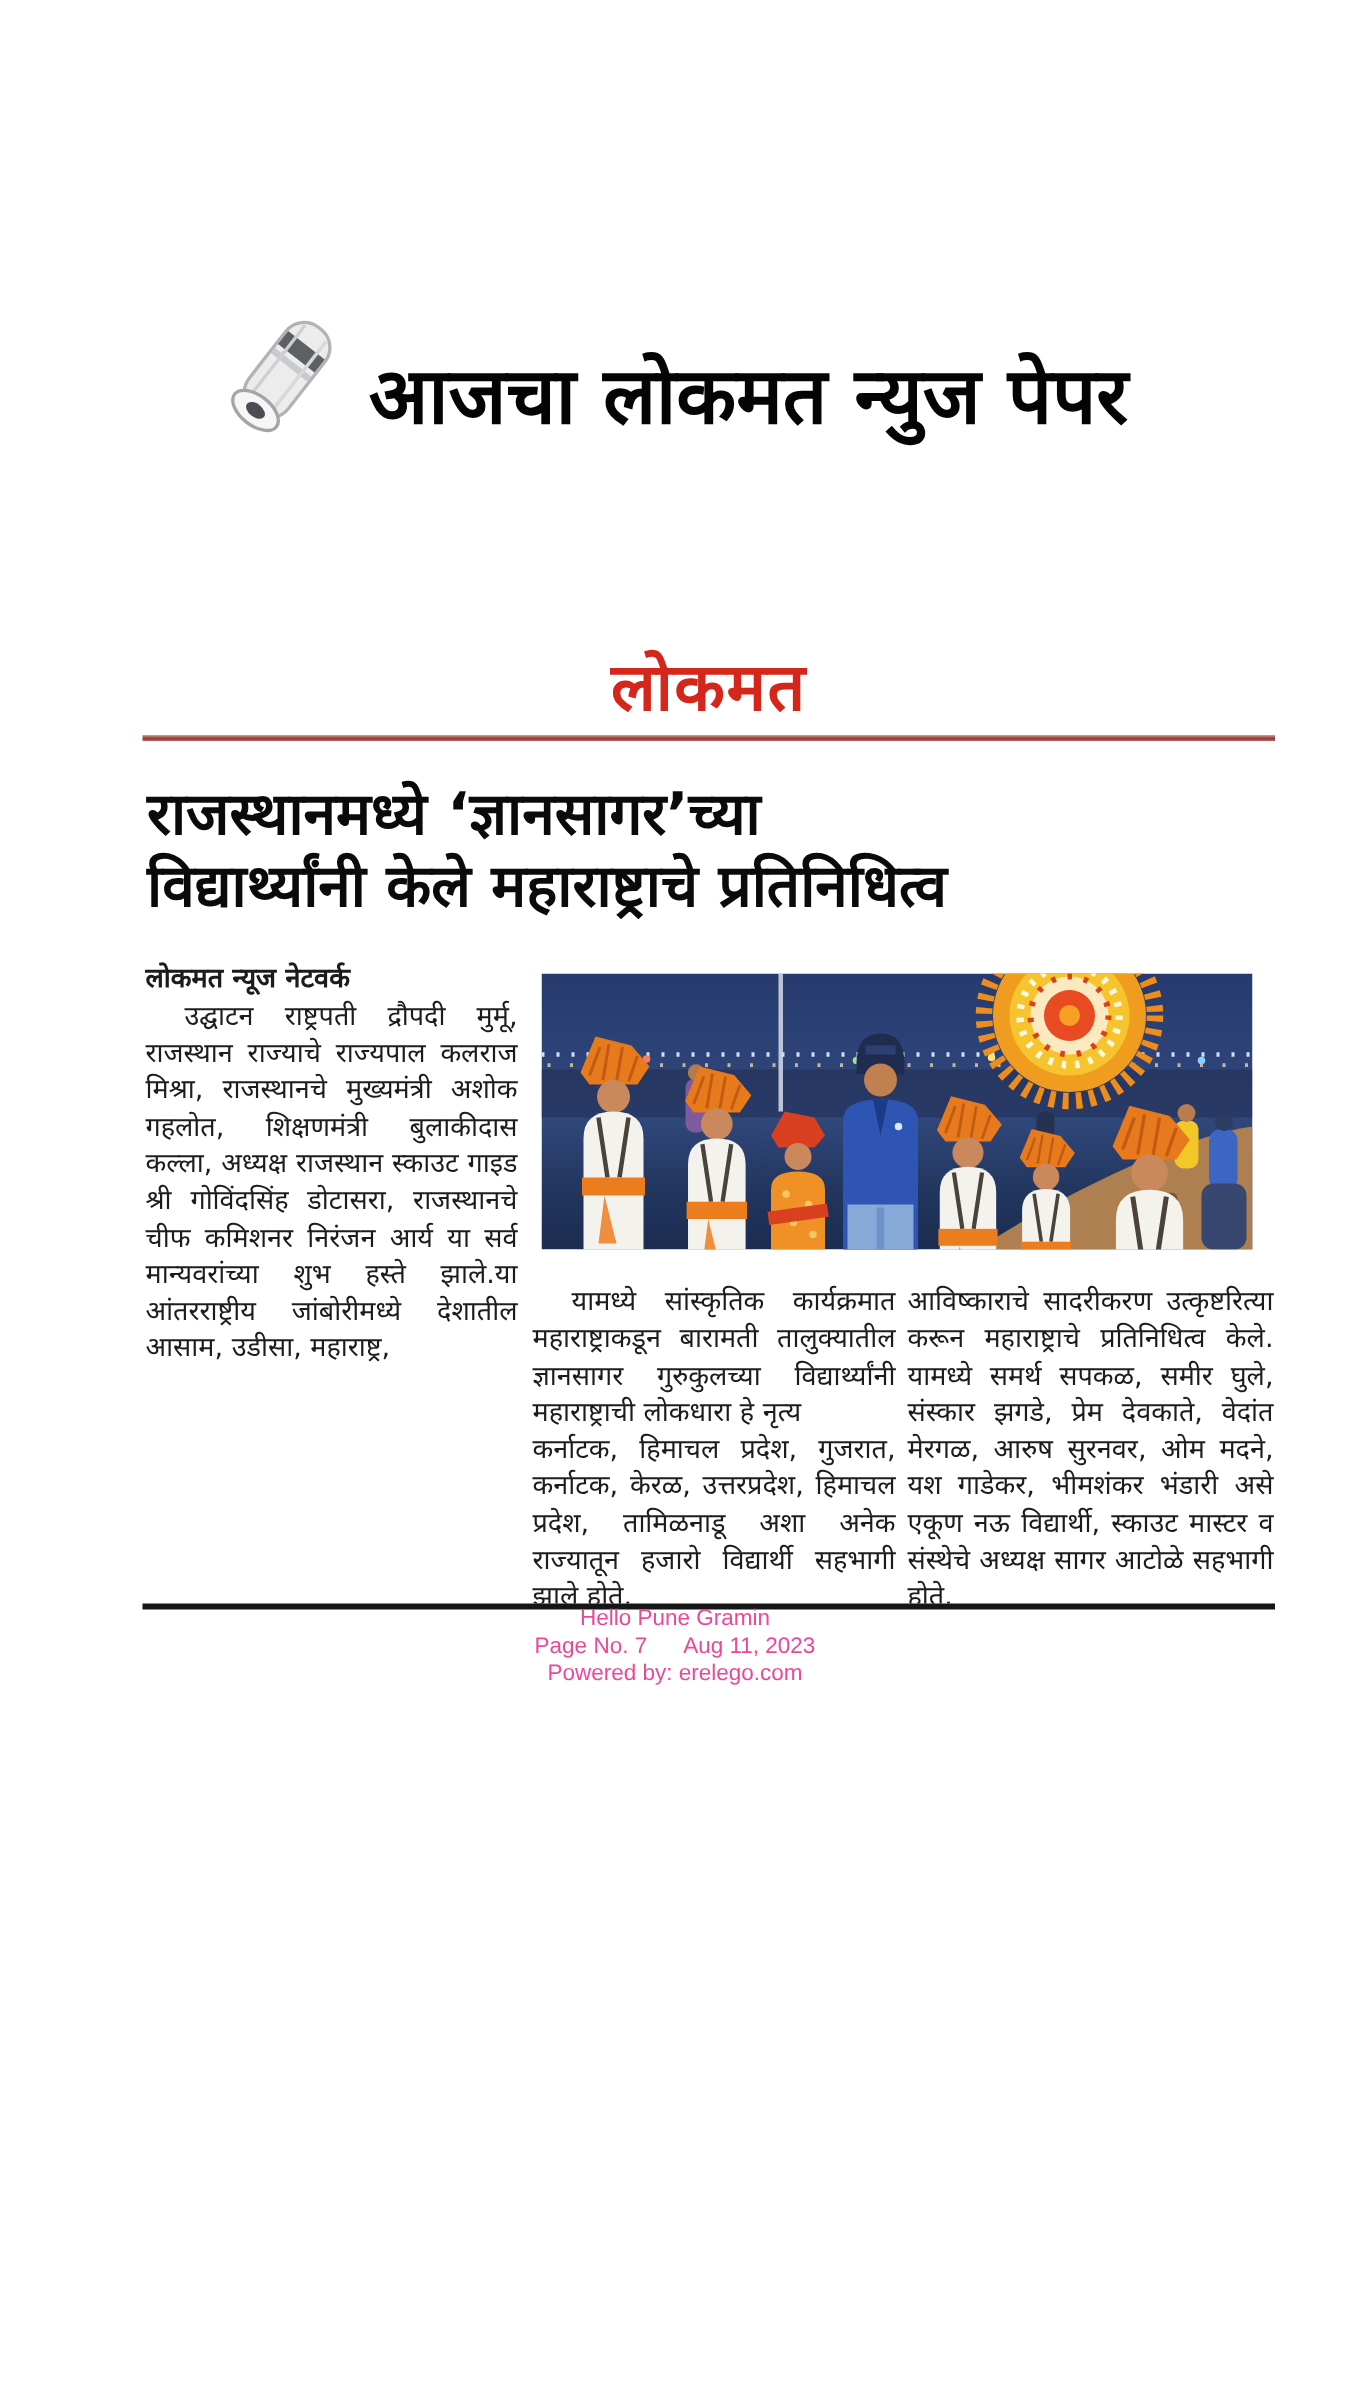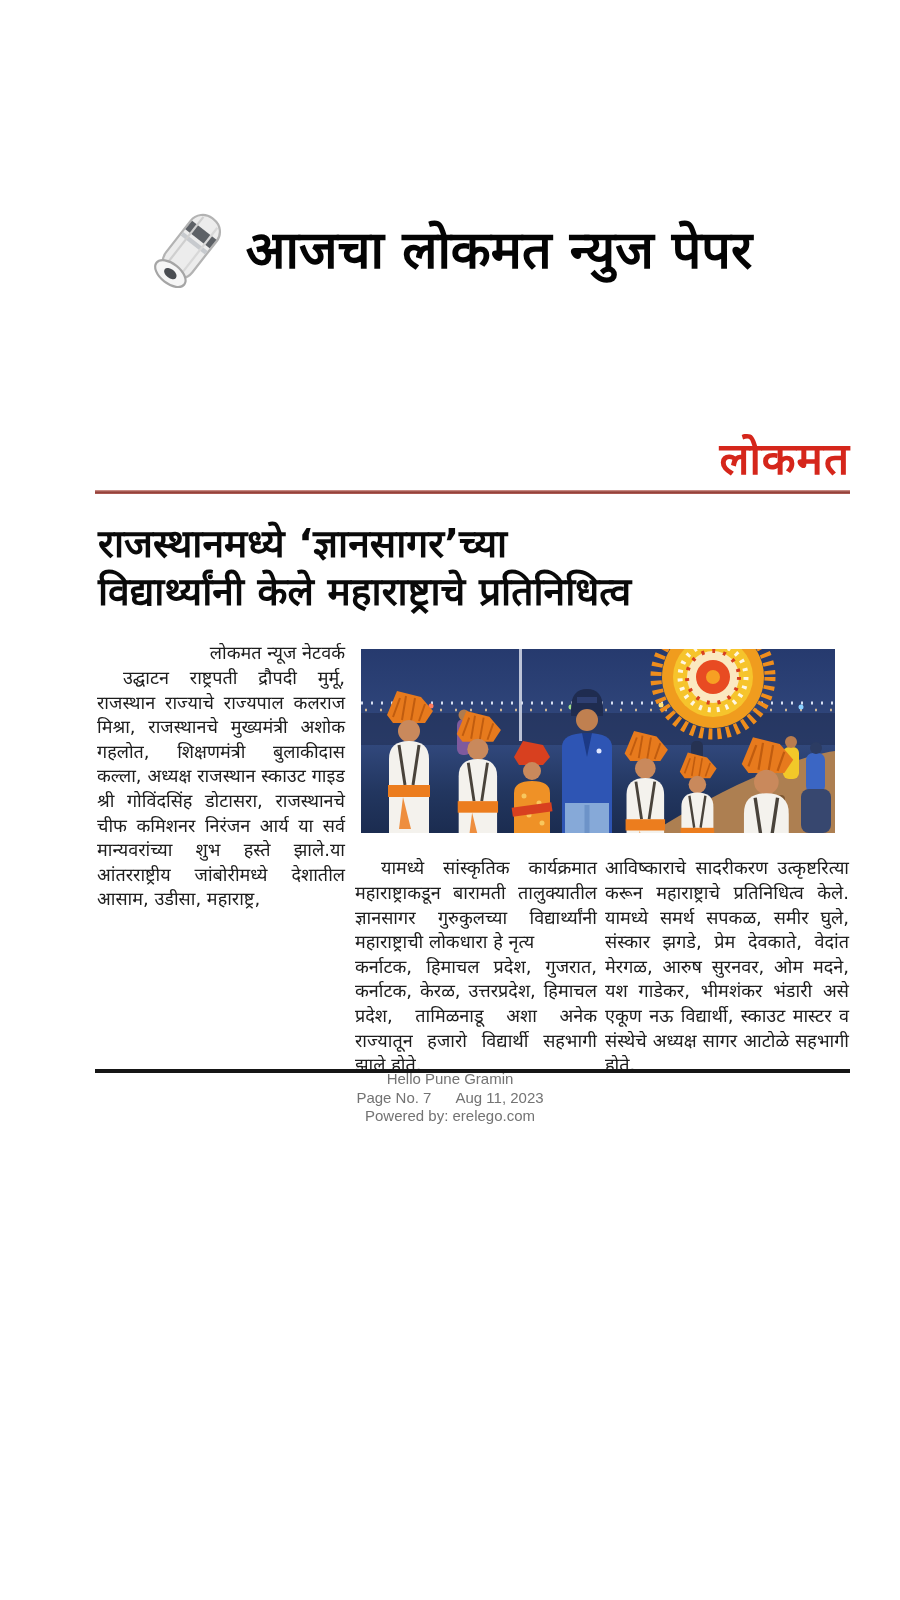--- a/index.html
+++ b/index.html
@@ -6,67 +6,67 @@
   html,body { margin:0; padding:0; }
   body {
     width:900px; height:1600px; background:#ffffff; position:relative;
     font-family:"DejaVu Sans","Liberation Sans",sans-serif; color:#1a1a1a;
     overflow:hidden;
   }
 
   
   .title-row{
     position:absolute; top:208px; left:0; width:900px;
-    display:flex; align-items:center; justify-content:center; gap:18px;
+    display:flex; align-items:flex-end; justify-content:center; gap:18px;
   }
   .np-icon svg{ width:80px; height:86px; display:block; }
   .page-title{
     margin:0; font-size:52px; font-weight:800; color:#040404;
     line-height:1.1; white-space:nowrap;
   }
 
   
   .clipping{ position:absolute; left:95px; top:436px; width:755px; }
   .masthead{
-    text-align:right; font-size:44px; line-height:1.05; font-weight:800;
+    text-align:center; font-size:44px; line-height:1.05; font-weight:800;
     color:#d5261b; letter-spacing:1px;
   }
   .masthead-rule{
     height:4px; margin-top:8px;
     background:linear-gradient(#d99f98,#8e3a33 55%,#b5655e);
   }
   .headline{
     margin:26px 0 0 3px; font-size:39px; line-height:1.22; font-weight:700;
     color:#0a0a0a; letter-spacing:0;
   }
 
   .article{
     position:relative; margin-top:20px; height:438px; overflow:hidden;
     border-bottom:4px solid #161616;
   }
   .col{
     position:absolute; font-size:18px; line-height:24.6px; color:#1c1c1c;
     text-align:justify;
   }
   .col p{ margin:0; }
-  .byline{ text-align:right; font-weight:400; }
+  .byline{ text-align:left; font-weight:700; }
   .dateline{ font-weight:700; }
   .indent{ text-indent:26px; }
   .col1{ left:2px;   top:6px;   width:248px; }
   .col2{ left:260px; top:221px; width:242px; }
   .col3{ left:510px; top:221px; width:244px; }
 
   .photo{ position:absolute; left:266px; top:14px; width:474px; height:184px; margin:0; }
   .photo svg{ display:block; width:100%; height:100%; }
 
   
   .credit{
     position:absolute; top:1070px; left:0; width:900px; text-align:center;
     font-family:"Liberation Sans",sans-serif; font-size:15px; line-height:18.5px;
-    color:#737373;
+    color:#ec4899;
   }
   .credit .gap{ display:inline-block; width:24px; }
 </style>
 </head>
 <body>
 
 <header class="title-row">
   <span class="np-icon">
     <svg viewBox="0 0 72 78" aria-hidden="true">
       <g transform="rotate(38 36 39)">

